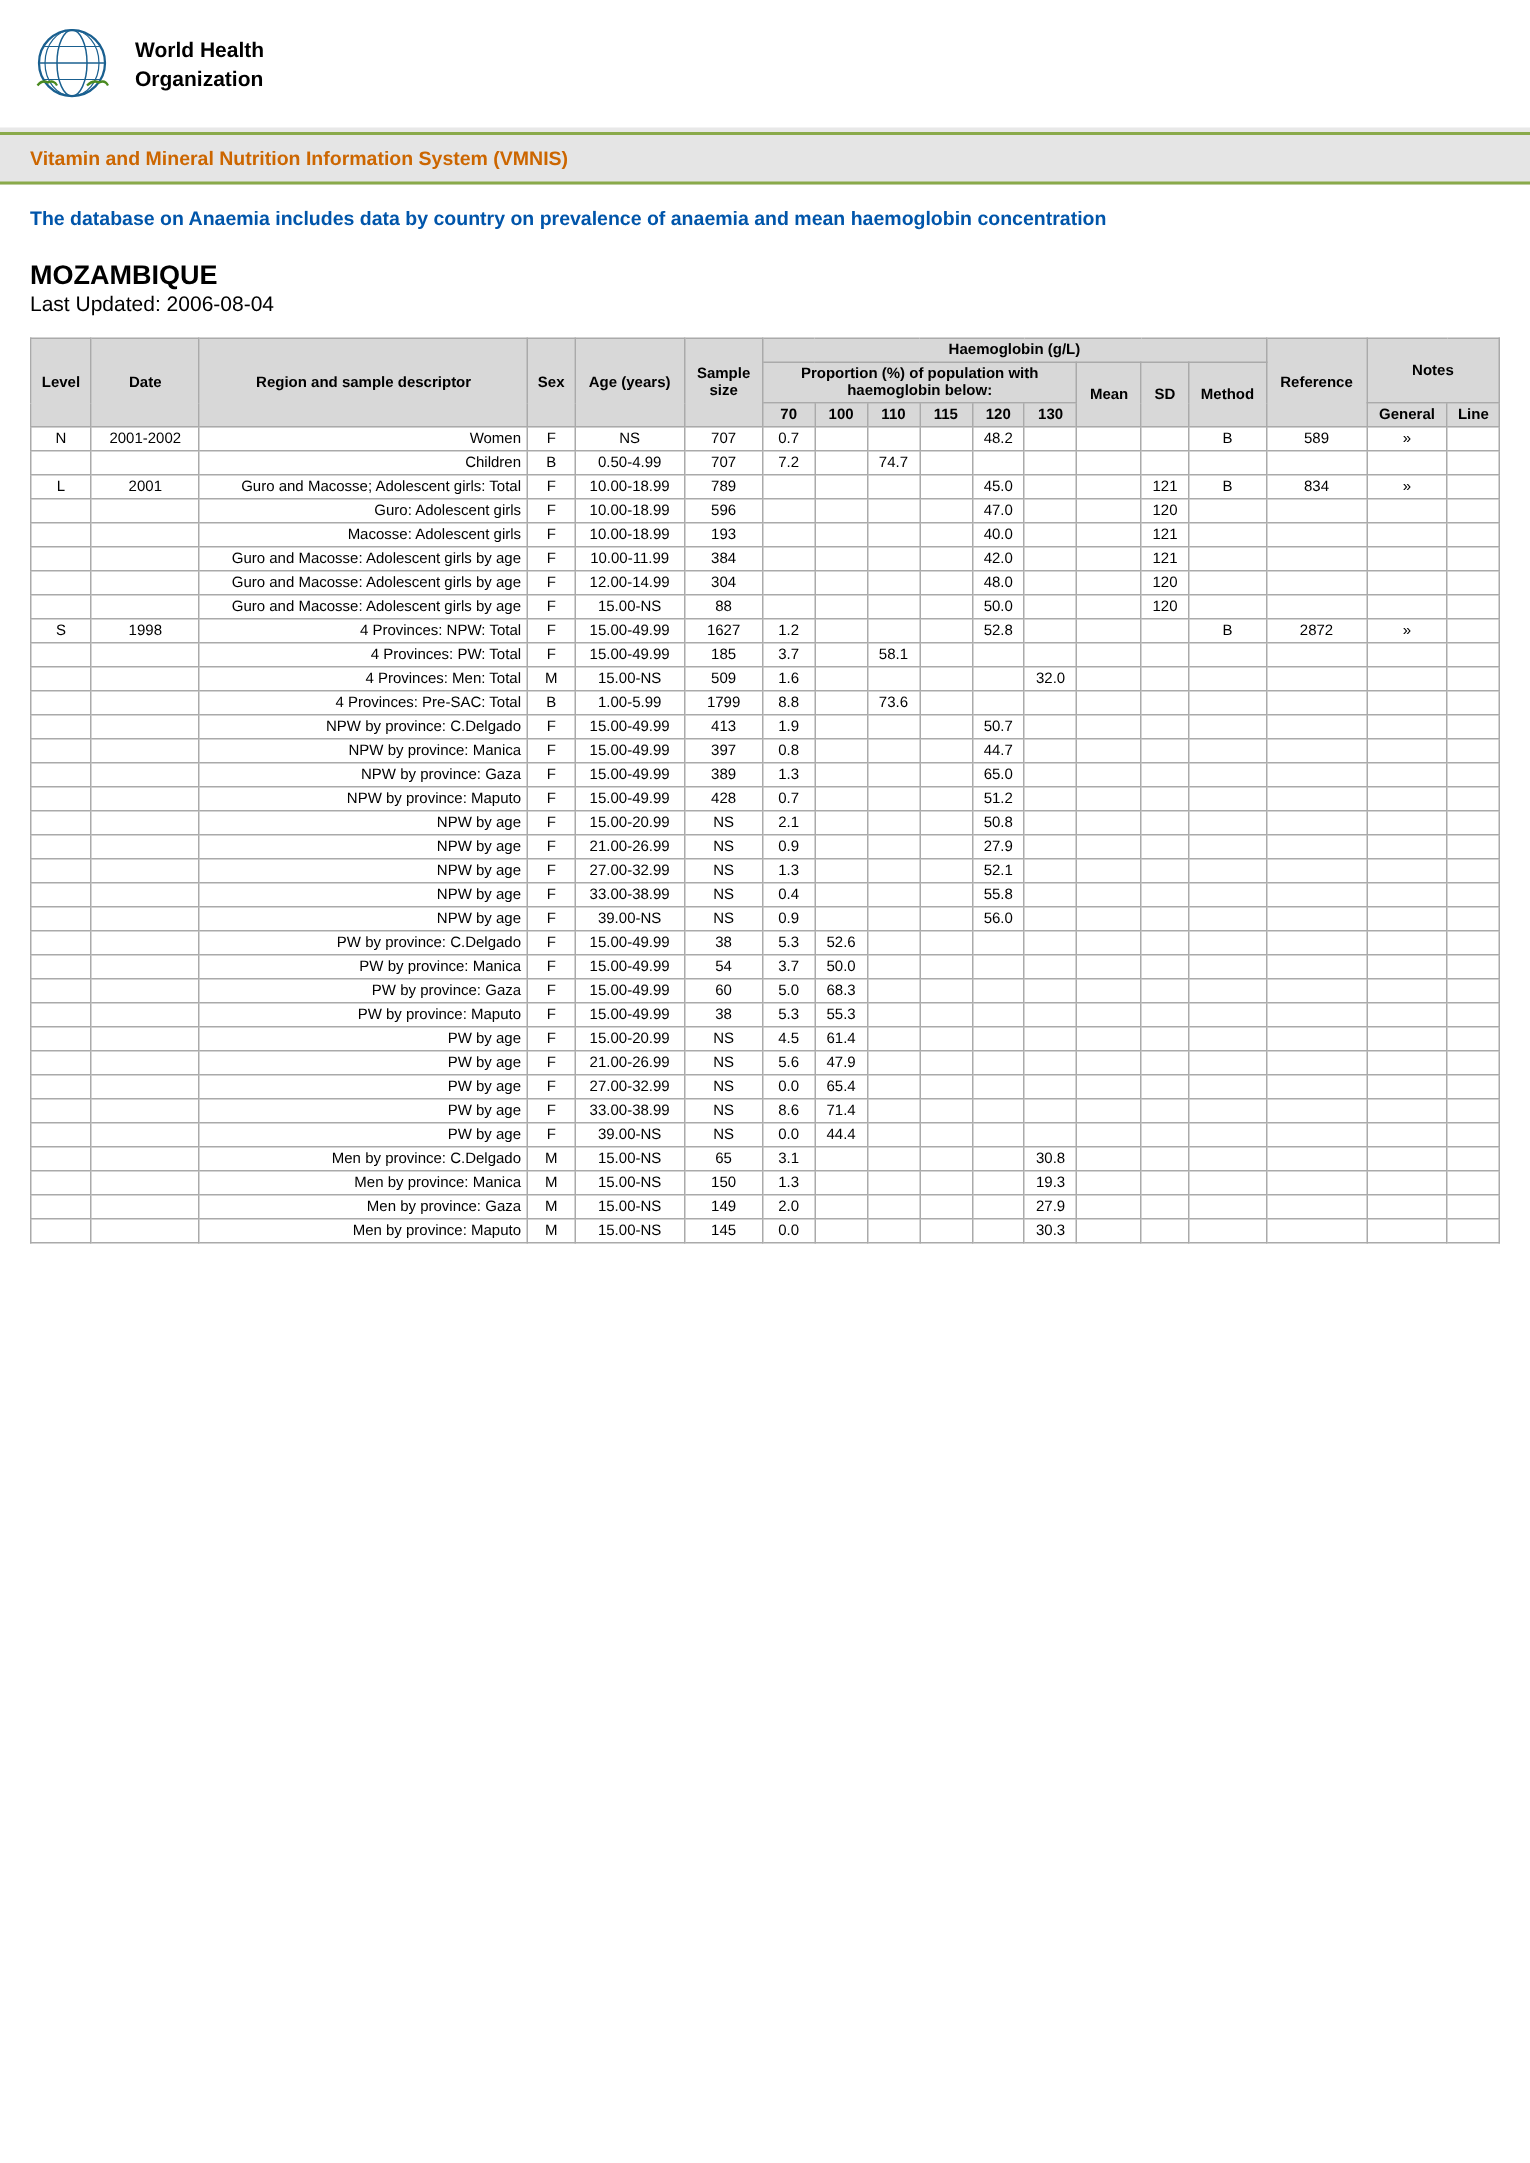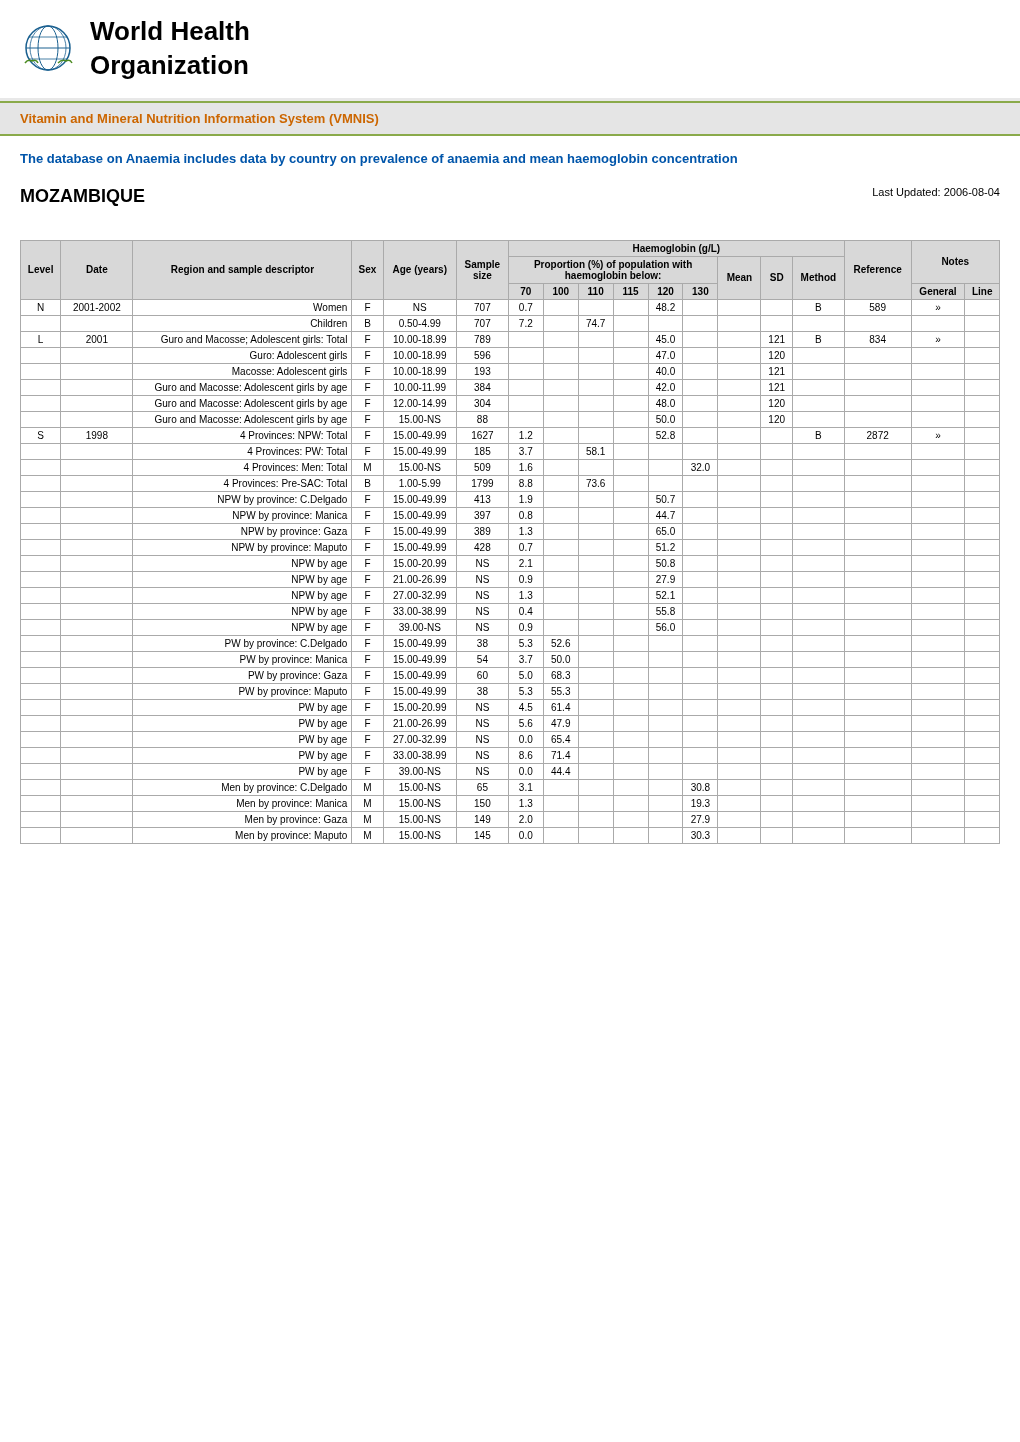--- a/index.html
+++ b/index.html
@@ -9,23 +9,23 @@
     .logo-area { display: flex; align-items: center; gap: 10px; }
 
     .vmnis-bar { background: #e5e5e5; padding: 8px 20px; border-top: 2px solid #8aaa4a; border-bottom: 2px solid #8aaa4a; }
     .vmnis-bar span { color: #cc6600; font-weight: bold; font-size: 13px; }
 
     .content { padding: 15px 20px; }
     .db-title { color: #cc6600; font-weight: bold; font-size: 14px; margin-bottom: 8px; }
     .db-subtitle { color: #0055aa; font-weight: bold; font-size: 13px; margin-bottom: 19px; }
 
     .country-section { margin-top: 20px; }
-    .country-header { display: flex; justify-content: space-between; align-items: flex-start; margin-bottom: 33px; }
+    .country-header { display: flex; justify-content: space-between; align-items: flex-start; margin-bottom: 15px; flex-direction: column; }
     .country-name { font-size: 18px; font-weight: bold; color: #000; }
-    .last-updated { font-size: 11px; color: #000; }
+    .last-updated { font-size: 14px; color: #000; }
 
     table { border-collapse: collapse; width: 100%; font-size: 10px; }
     th, td { border: 1px solid #aaa; padding: 2px 4px; text-align: center; vertical-align: middle; }
     th { background: #d8d8d8; font-weight: bold; font-size: 10px; }
 
     td.left { text-align: right; }
     .footer-note { text-align: right; font-size: 11px; color: #333; margin-top: 10px; padding-right: 10px; }
 
     tr.data-row td { background: #fff; }
   </style>
@@ -42,21 +42,21 @@
         <ellipse cx="28" cy="27" rx="10" ry="22" fill="none" stroke="#1a6090" stroke-width="1"></ellipse>
         <ellipse cx="28" cy="27" rx="18" ry="22" fill="none" stroke="#1a6090" stroke-width="0.8"></ellipse>
         <line x1="6" y1="27" x2="50" y2="27" stroke="#1a6090" stroke-width="1"></line>
         <line x1="9" y1="16" x2="47" y2="16" stroke="#1a6090" stroke-width="0.8"></line>
         <line x1="9" y1="38" x2="47" y2="38" stroke="#1a6090" stroke-width="0.8"></line>
 
         <path d="M5,42 Q8,38 12,40 Q16,38 18,42" fill="none" stroke="#4a8a20" stroke-width="1.5"></path>
         <path d="M38,42 Q42,38 46,40 Q50,38 52,42" fill="none" stroke="#4a8a20" stroke-width="1.5"></path>
       </svg>
       <div>
-        <div style="font-size:26px;font-weight:bold;line-height:1.3;">
+        <div style="font-size:14px;font-weight:bold;line-height:1.3;">
           <span>World Health</span><br>
           <span>Organization</span>
         </div>
       </div>
     </div>
   </div>
 
   <div class="vmnis-bar">
     <span>Vitamin and Mineral Nutrition Information System (VMNIS)</span>
   </div>

